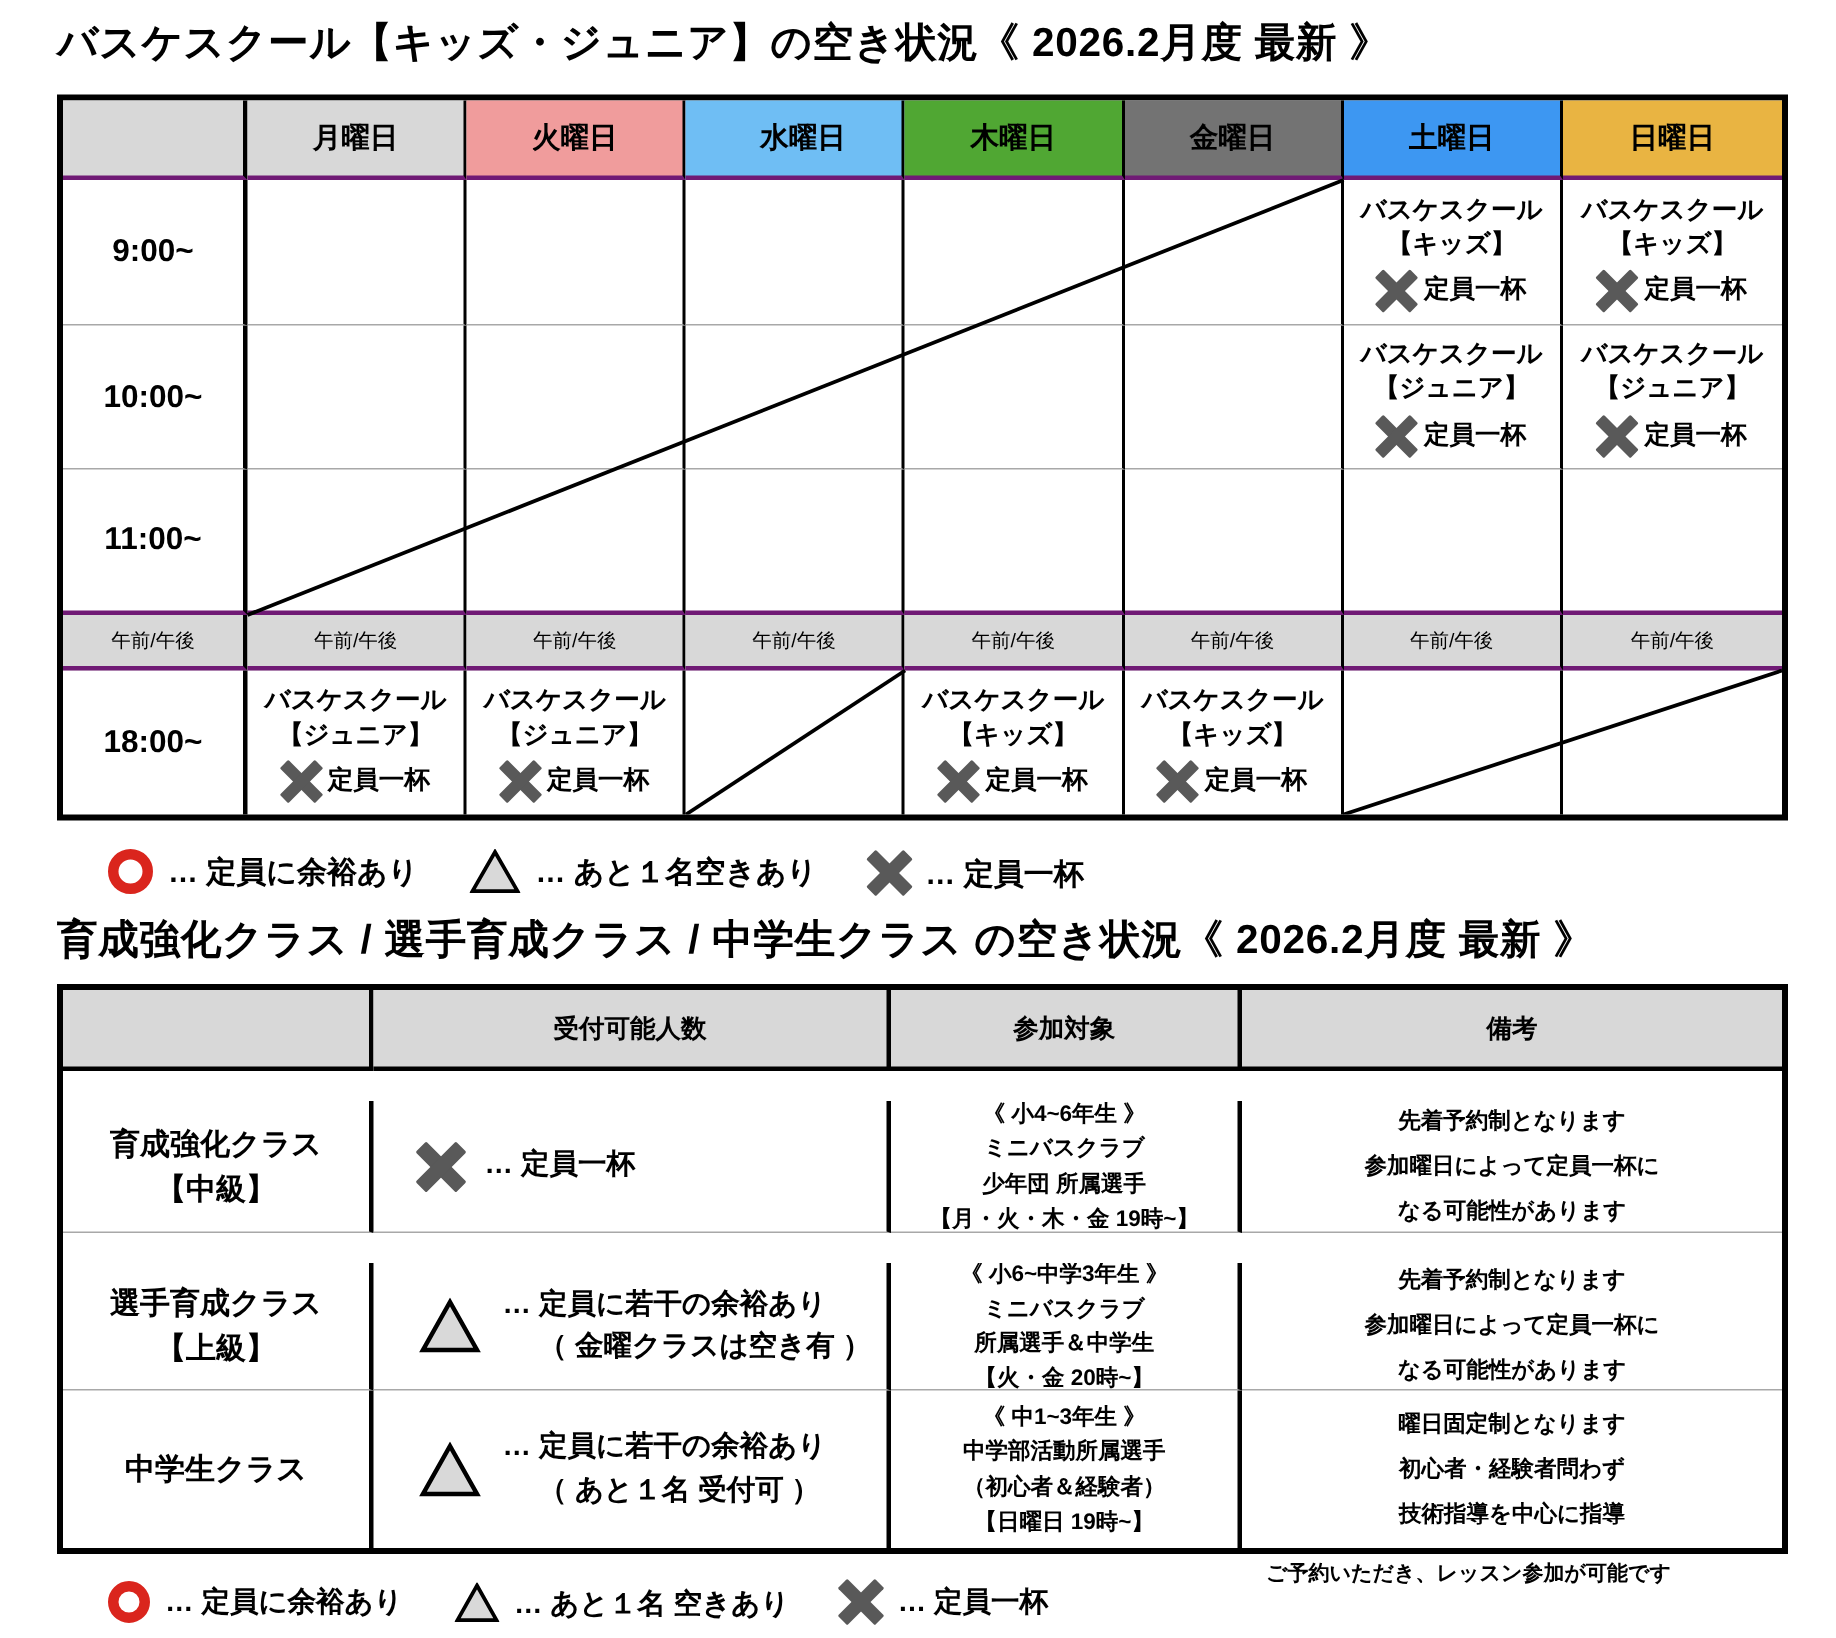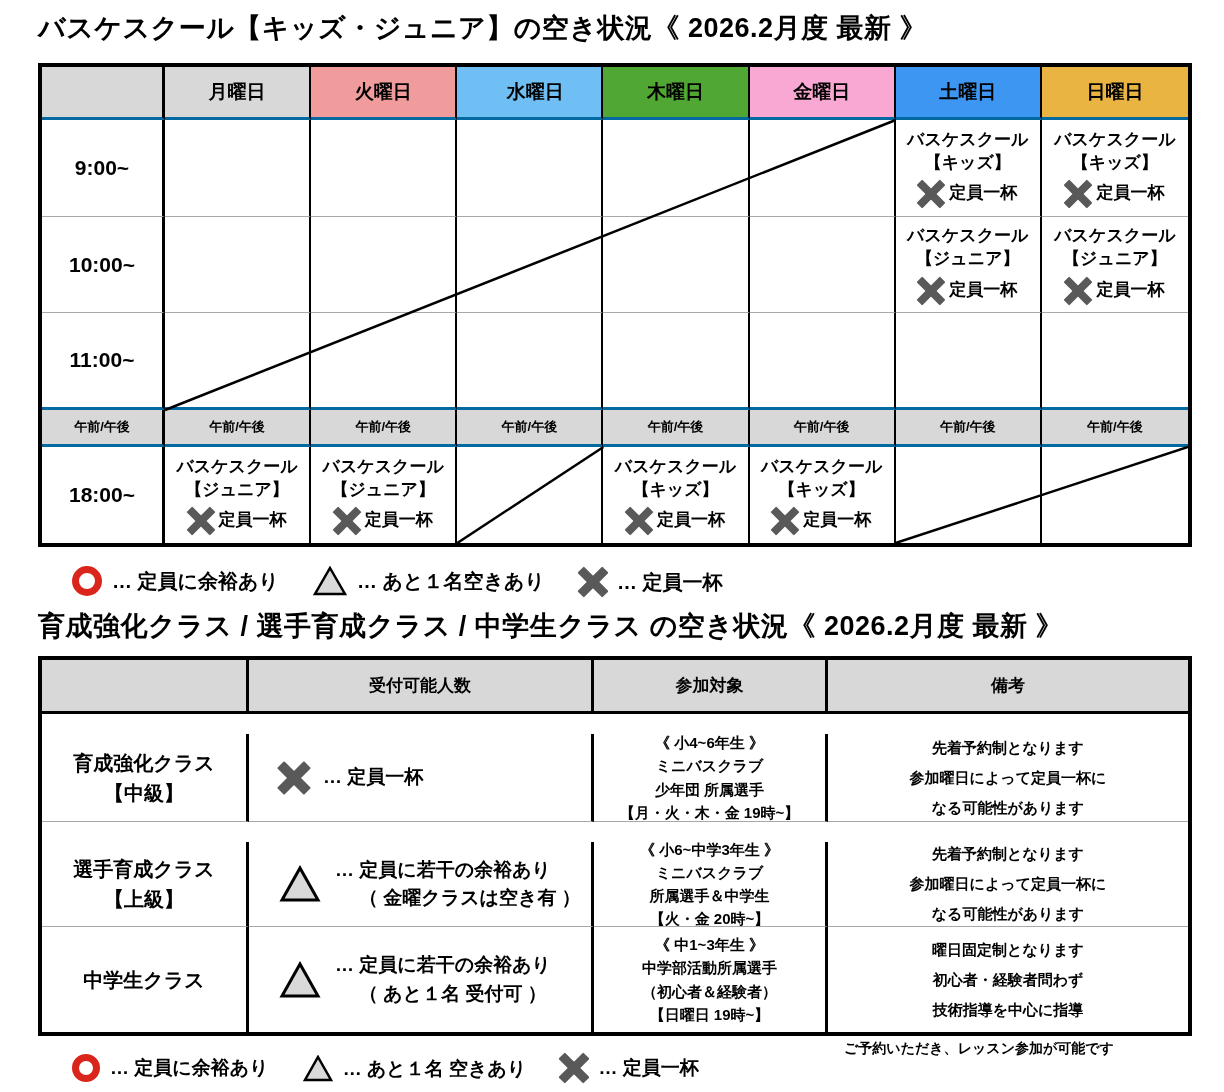--- a/index.html
+++ b/index.html
@@ -15,24 +15,24 @@
   
   .t1 { position:absolute; left:38px; top:63px; width:1146px; height:476px; border:4px solid #000; }
   .t1-grid { display:grid; width:100%; height:100%;
     grid-template-columns:123px repeat(7, 1fr);
     grid-template-rows:53px 97px 96px 97px 37px 96px; }
   .c { border-right:2px solid #000; display:flex; align-items:center; justify-content:center;
        text-align:center; overflow:hidden; }
   .c.tcol { border-right:3px solid #000; }
   .c.end { border-right:none; }
   .bb1 { border-bottom:1px solid #a8a8a8; }
-  .bb3 { border-bottom:3px solid #0369a1; }
+  .bb3 { border-bottom:3px solid #701a75; }
   .hdr { background:#d8d8d8; font-weight:bold; font-size:19px; }
   .timec { font-weight:bold; font-size:21px; }
-  .ampmc { background:#d8d8d8; font-weight:bold; font-size:13px; }
+  .ampmc { background:#d8d8d8; font-weight:normal; font-size:13px; }
 
   .slot { display:flex; flex-direction:column; align-items:center; gap:7px; }
   .slot-title { font-weight:bold; font-size:17px; line-height:1.35; }
   .status { display:flex; align-items:flex-start; gap:5px; font-weight:bold; font-size:17px; }
 
   
   .xmark { position:relative; display:inline-block; overflow:visible; }
   .xmark::before,.xmark::after { content:""; position:absolute; left:50%; top:50%;
     background:#595959; border-radius:1px; transform:translate(-50%,-50%) rotate(45deg); }
   .xmark::after { transform:translate(-50%,-50%) rotate(-45deg); }
@@ -84,21 +84,21 @@
   <div class="title title1">バスケスクール【キッズ・ジュニア】の空き状況《 2026.2月度 最新 》</div>
 
   <div class="t1">
     <div class="t1-grid">
 
       <div class="c tcol hdr bb3"></div>
       <div class="c hdr bb3" style="background-color: rgb(216, 216, 216);">月曜日</div>
       <div class="c hdr bb3" style="background-color: rgb(240, 156, 156);">火曜日</div>
       <div class="c hdr bb3" style="background-color: rgb(111, 190, 244); padding-left: 12px;">水曜日</div>
       <div class="c hdr bb3" style="background-color: rgb(80, 167, 51);">木曜日</div>
-      <div class="c hdr bb3" style="background-color: #f9a8d4;">金曜日</div>
+      <div class="c hdr bb3" style="background-color: #737373;">金曜日</div>
       <div class="c hdr bb3" style="background-color: rgb(61, 151, 242);">土曜日</div>
       <div class="c hdr bb3 end" style="background-color: rgb(233, 180, 66);">日曜日</div>
 
       <div class="c tcol timec bb1">9:00~</div>
       <div class="c bb1"></div>
       <div class="c bb1"></div>
       <div class="c bb1"></div>
       <div class="c bb1"></div>
       <div class="c bb1"></div>
       <div class="c bb1">

